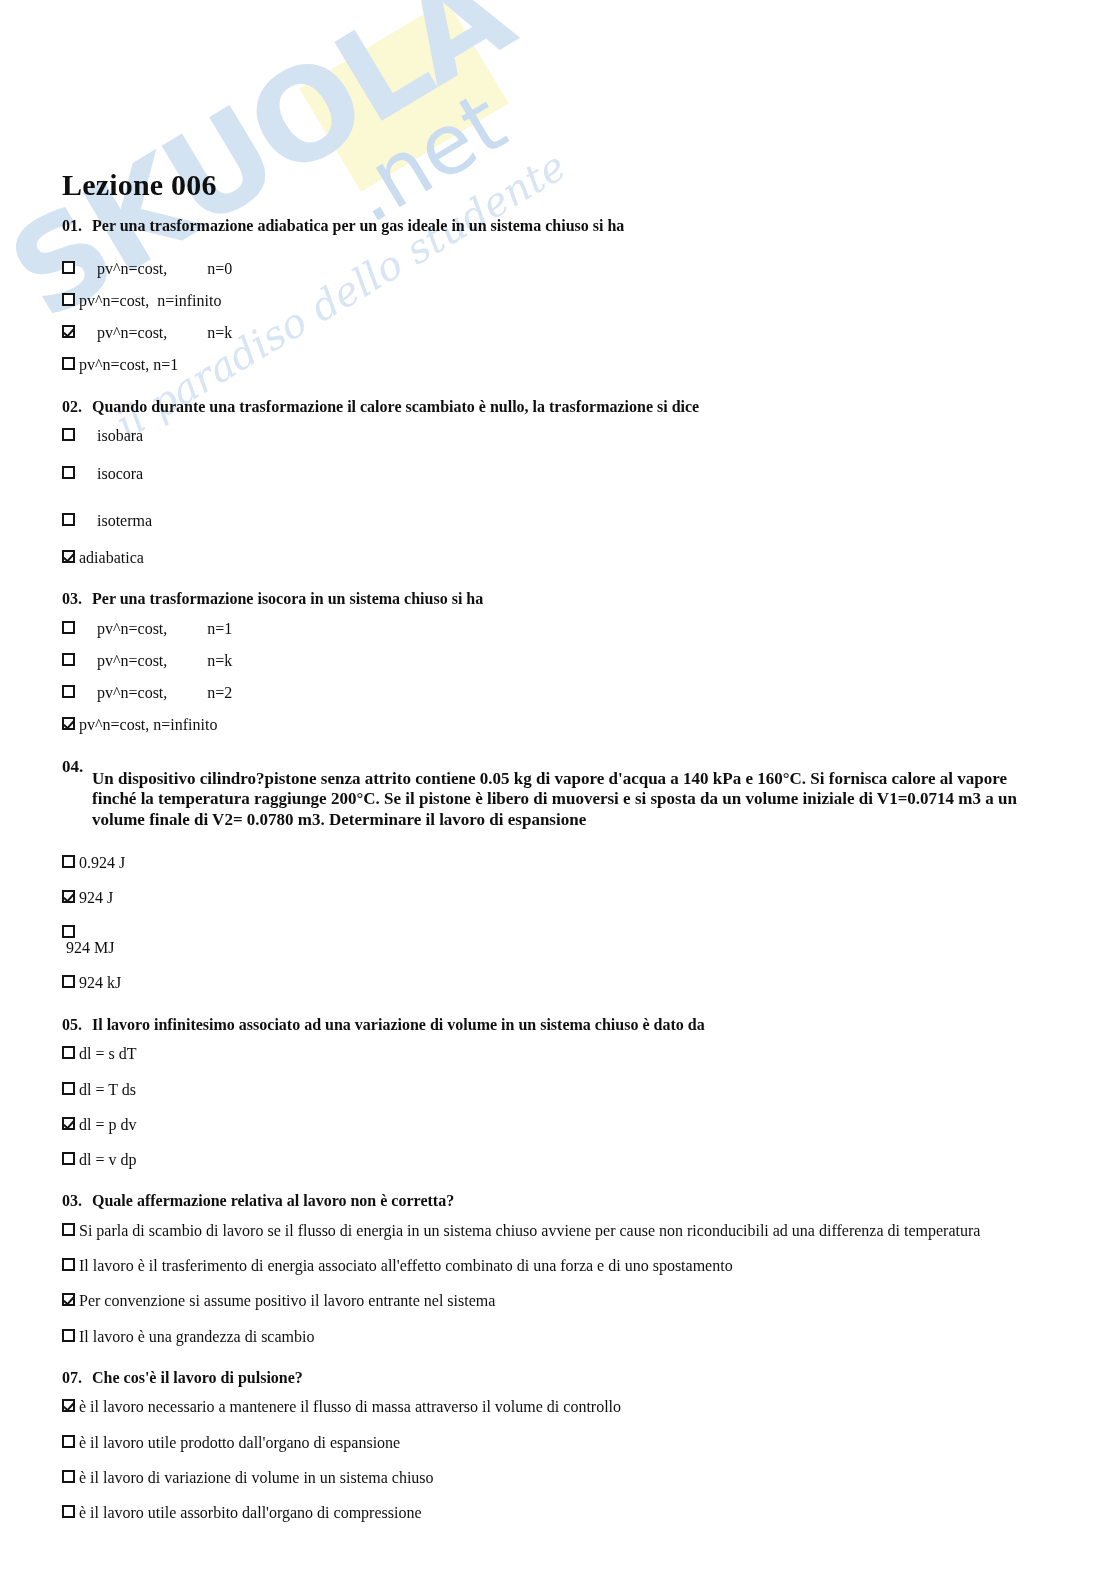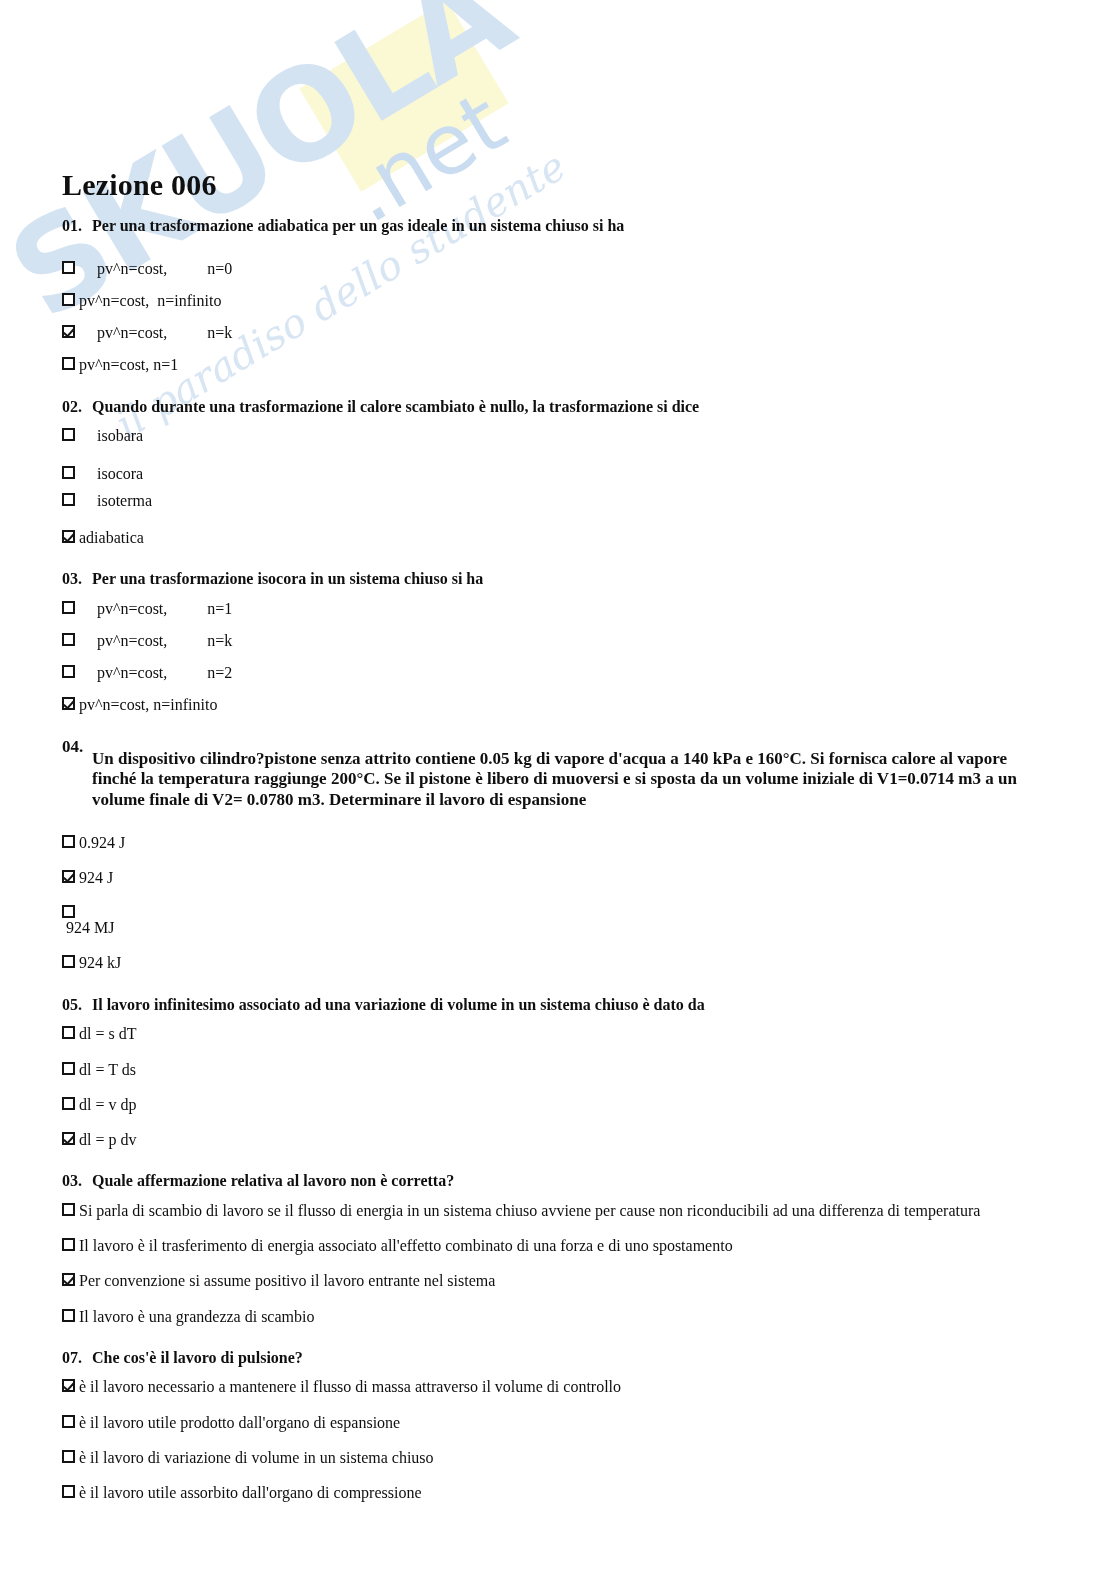--- a/index.html
+++ b/index.html
@@ -200,21 +200,21 @@
           </div>
           <div class="options gap-top-sm">
             <div class="option indent">
               <span class="cbx"></span>
               <span class="opt-label">isobara</span>
             </div>
             <div class="option indent" style="margin-top: 18px;">
               <span class="cbx"></span>
               <span class="opt-label">isocora</span>
             </div>
-            <div class="option indent" style="margin-top: 8px;">
+            <div class="option indent" style="margin-top: 28px;">
               <span class="cbx"></span>
               <span class="opt-label">isoterma</span>
             </div>
             <div class="option" style="margin-top: 18px;">
               <span class="cbx checked"></span>
               <span class="opt-label">adiabatica</span>
             </div>
           </div>
         </div>
         <div class="question-block">
@@ -273,26 +273,26 @@
           <div class="options gap-top-sm">
             <div class="option">
               <span class="cbx"></span>
               <span class="opt-label">dl = s dT</span>
             </div>
             <div class="option" style="margin-top: 16px;">
               <span class="cbx"></span>
               <span class="opt-label">dl = T ds</span>
             </div>
             <div class="option" style="margin-top: 16px;">
+              <span class="cbx checked"></span>
+              <span class="opt-label">dl = p dv</span>
+            </div>
+            <div class="option" style="margin-top: 16px;">
               <span class="cbx"></span>
               <span class="opt-label">dl = v dp</span>
-            </div>
-            <div class="option" style="margin-top: 16px;">
-              <span class="cbx checked"></span>
-              <span class="opt-label">dl = p dv</span>
             </div>
           </div>
         </div>
         <div class="question-block">
           <div class="q-head gap-top-lg">
             <span class="q-num">03.</span>
             <span class="q-text">Quale affermazione relativa al lavoro non è corretta?</span>
           </div>
           <div class="options gap-top-sm">
             <div class="option">

